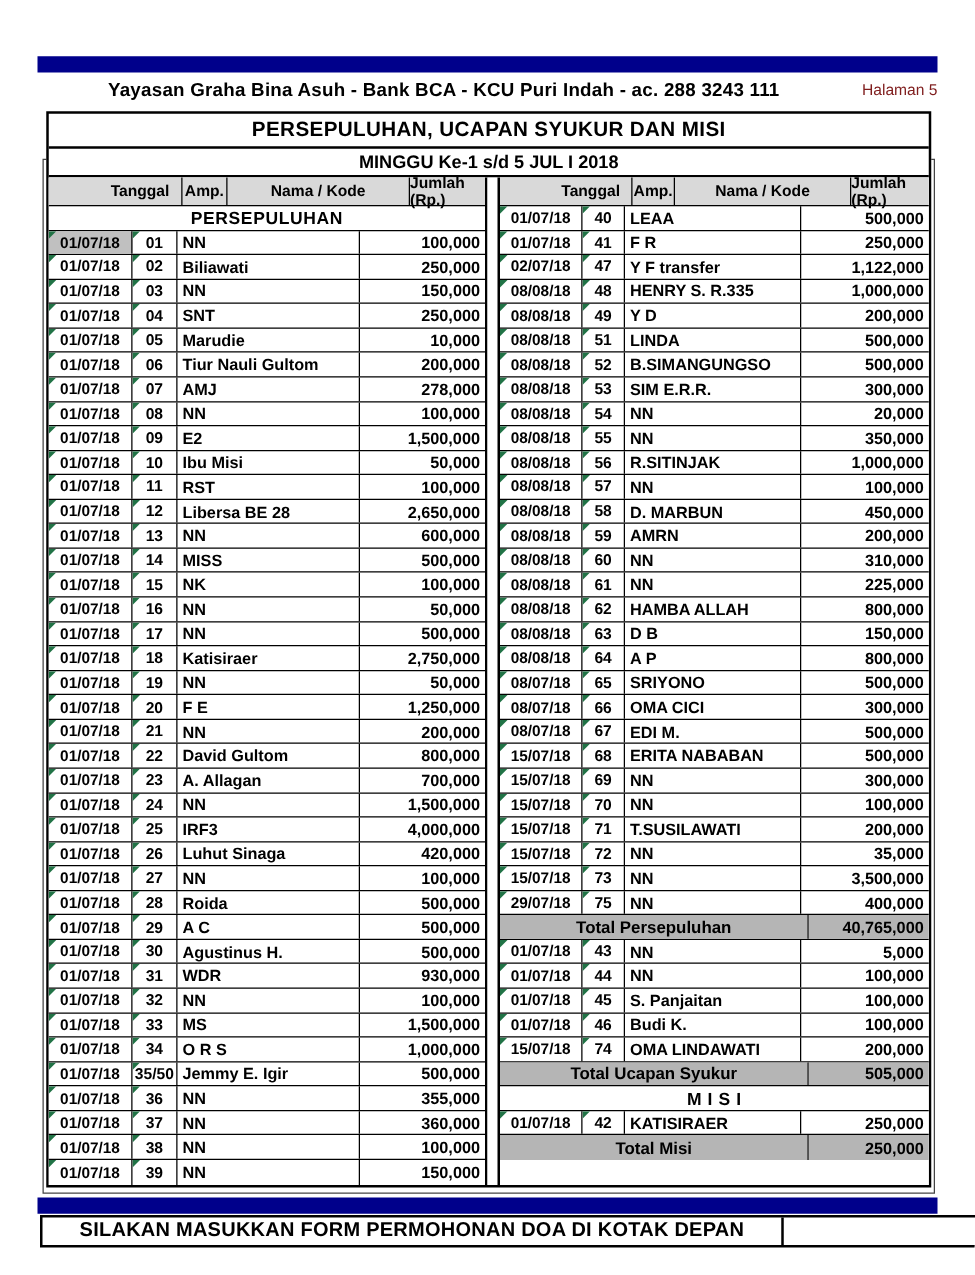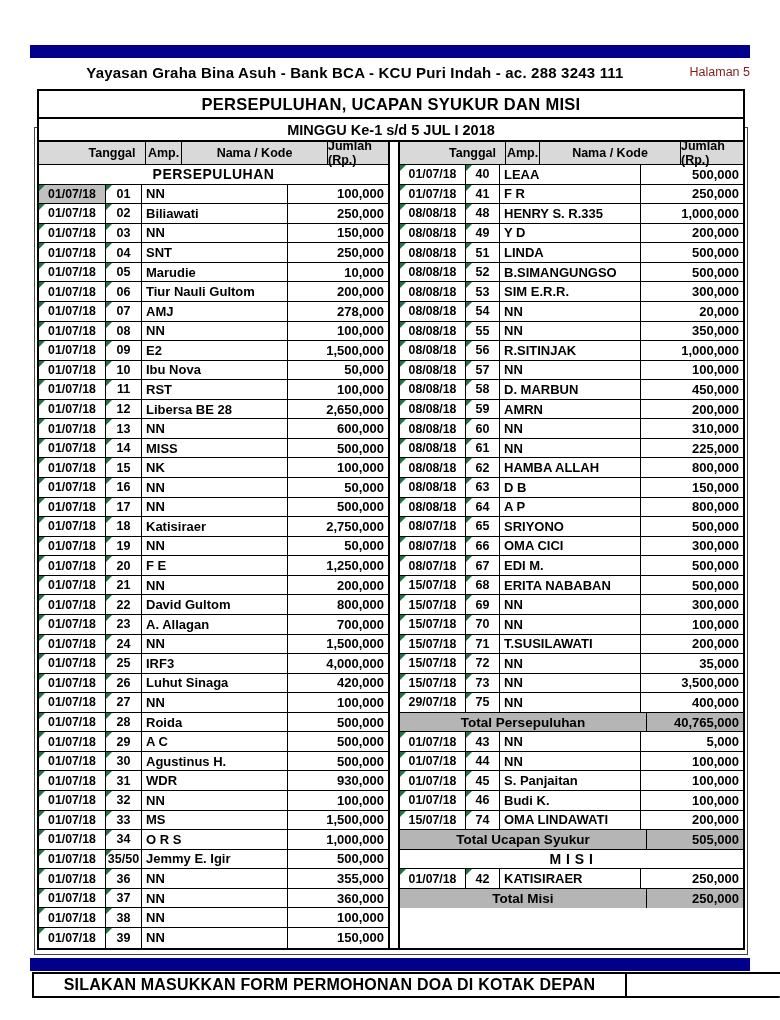--- a/index.html
+++ b/index.html
@@ -134,21 +134,21 @@
           </div>
           <div class="row">
             <div class="cell c-date">01/07/18<span class="tri"></span></div>
             <div class="cell c-amp">09<span class="tri"></span></div>
             <div class="cell c-name">E2</div>
             <div class="cell c-amt">1,500,000</div>
           </div>
           <div class="row">
             <div class="cell c-date">01/07/18<span class="tri"></span></div>
             <div class="cell c-amp">10<span class="tri"></span></div>
-            <div class="cell c-name">Ibu Nova</div>
+            <div class="cell c-name">Ibu Misi</div>
             <div class="cell c-amt">50,000</div>
           </div>
           <div class="row">
             <div class="cell c-date">01/07/18<span class="tri"></span></div>
             <div class="cell c-amp">11<span class="tri"></span></div>
             <div class="cell c-name">RST</div>
             <div class="cell c-amt">100,000</div>
           </div>
           <div class="row">
             <div class="cell c-date">01/07/18<span class="tri"></span></div>
@@ -333,20 +333,26 @@
             <div class="cell c-name">LEAA</div>
             <div class="cell c-amt">500,000</div>
           </div>
           <div class="row">
             <div class="cell c-date">01/07/18<span class="tri"></span></div>
             <div class="cell c-amp">41<span class="tri"></span></div>
             <div class="cell c-name">F R</div>
             <div class="cell c-amt">250,000</div>
           </div>
           <div class="row">
+            <div class="cell c-date">02/07/18<span class="tri"></span></div>
+            <div class="cell c-amp">47<span class="tri"></span></div>
+            <div class="cell c-name">Y F transfer</div>
+            <div class="cell c-amt">1,122,000</div>
+          </div>
+          <div class="row">
             <div class="cell c-date">08/08/18<span class="tri"></span></div>
             <div class="cell c-amp">48<span class="tri"></span></div>
             <div class="cell c-name">HENRY  S. R.335</div>
             <div class="cell c-amt">1,000,000</div>
           </div>
           <div class="row">
             <div class="cell c-date">08/08/18<span class="tri"></span></div>
             <div class="cell c-amp">49<span class="tri"></span></div>
             <div class="cell c-name">Y D</div>
             <div class="cell c-amt">200,000</div>

